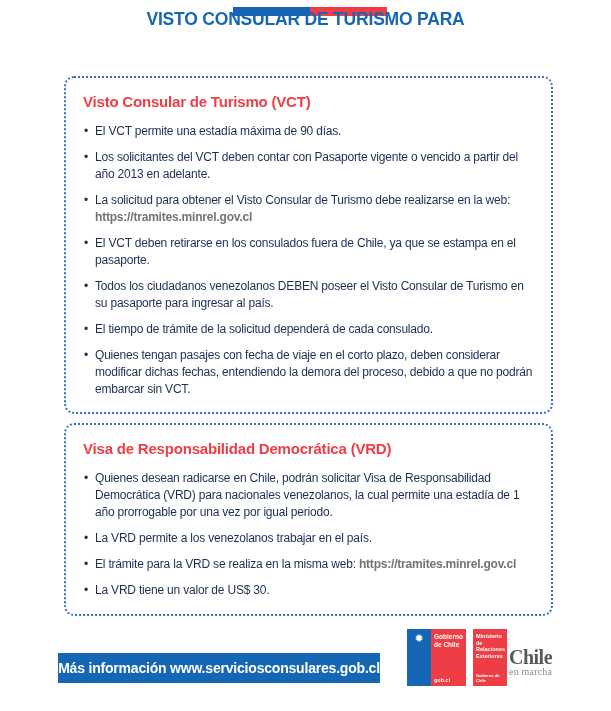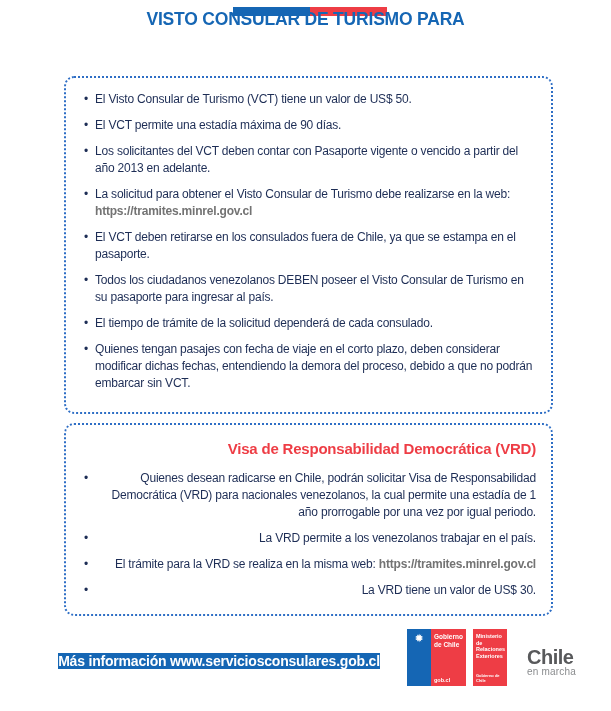--- a/index.html
+++ b/index.html
@@ -37,21 +37,21 @@
   .card {
     position: absolute;
     left: 64px;
     width: 489px;
     border: 2px dotted #2e6ec5;
     border-radius: 10px;
     padding: 13px 15px 6px 17px;
     background: #ffffff;
   }
   .card.vct { top: 76px; height: 338px; }
-  .card.vrd { top: 423px; height: 193px; text-align: right; }
+  .card.vrd { top: 423px; height: 193px; }
   .card h2 {
     color: #ee3d45;
     font-size: 15px;
     font-weight: bold;
     letter-spacing: -0.2px;
     margin: 2px 0 13px 0;
   }
   .card ul { list-style: none; }
   .card li {
     position: relative;
@@ -71,21 +71,21 @@
   .link {
     color: #737373;
     font-weight: bold;
     cursor: pointer;
   }
 
   
   .info-banner {
     position: absolute;
     left: 58px; top: 653px;
-    width: 322px; height: 16px;
+    width: 322px; height: 30px;
     background: #1566b4;
     color: #ffffff;
     font-weight: bold;
     font-size: 14px;
     display: flex;
     align-items: center;
     justify-content: center;
     letter-spacing: -0.2px;
   }
   .logos {
@@ -130,23 +130,24 @@
     font-weight: bold;
     margin-left: 7px;
     padding: 4px 2px 3px 3px;
     display: flex;
     flex-direction: column;
     justify-content: space-between;
   }
   .logo-minrel .name { font-size: 5.5px; line-height: 6.5px; }
   .logo-minrel .sub { font-size: 4px; }
   .brand {
-    margin-left: 20px;
+    margin-left: 2px;
     padding-top: 19px;
     color: #58595b;
+    font-family: Liberation Serif, serif;
   }
   .brand .brand-title {
     font-size: 20px;
     font-weight: bold;
     line-height: 18px;
     letter-spacing: -0.5px;
   }
   .brand .brand-sub {
     font-size: 10px;
     color: #8a8c8e;
@@ -160,22 +161,22 @@
 
   <div class="flag-bar">
     <div class="half" style="background:#1566b4;"></div>
     <div class="half" style="background:#ee3d45;"></div>
   </div>
   <div class="page-title">
     <div>VISTO CONSULAR DE TURISMO PARA</div>
   </div>
 
   <div class="card vct">
+    <h2>Visto Consular de Turismo (VCT)</h2>
     <ul>
-        <li><span>El Visto Consular de Turismo (VCT) tiene un valor de US$ 50.</span></li>
         <li><span>El VCT permite una estadía máxima de 90 días.</span></li>
         <li><span>Los solicitantes del VCT deben contar con Pasaporte vigente o vencido a partir del año 2013 en adelante.</span></li>
         <li><span>La solicitud para obtener el Visto Consular de Turismo debe realizarse en la  web:</span><br><span class="link">https://tramites.minrel.gov.cl</span></li>
         <li><span>El VCT deben retirarse en los consulados fuera de Chile, ya que se estampa en el pasaporte.</span></li>
         <li><span>Todos los ciudadanos venezolanos DEBEN poseer el Visto Consular de Turismo en su pasaporte para ingresar al país.</span></li>
         <li><span>El tiempo de trámite de la solicitud dependerá de cada consulado.</span></li>
         <li><span>Quienes tengan pasajes con fecha de viaje en el corto plazo, deben considerar modificar dichas fechas,  entendiendo la demora del proceso, debido a que no podrán embarcar sin VCT.</span></li>
       </ul>
   </div>
 

